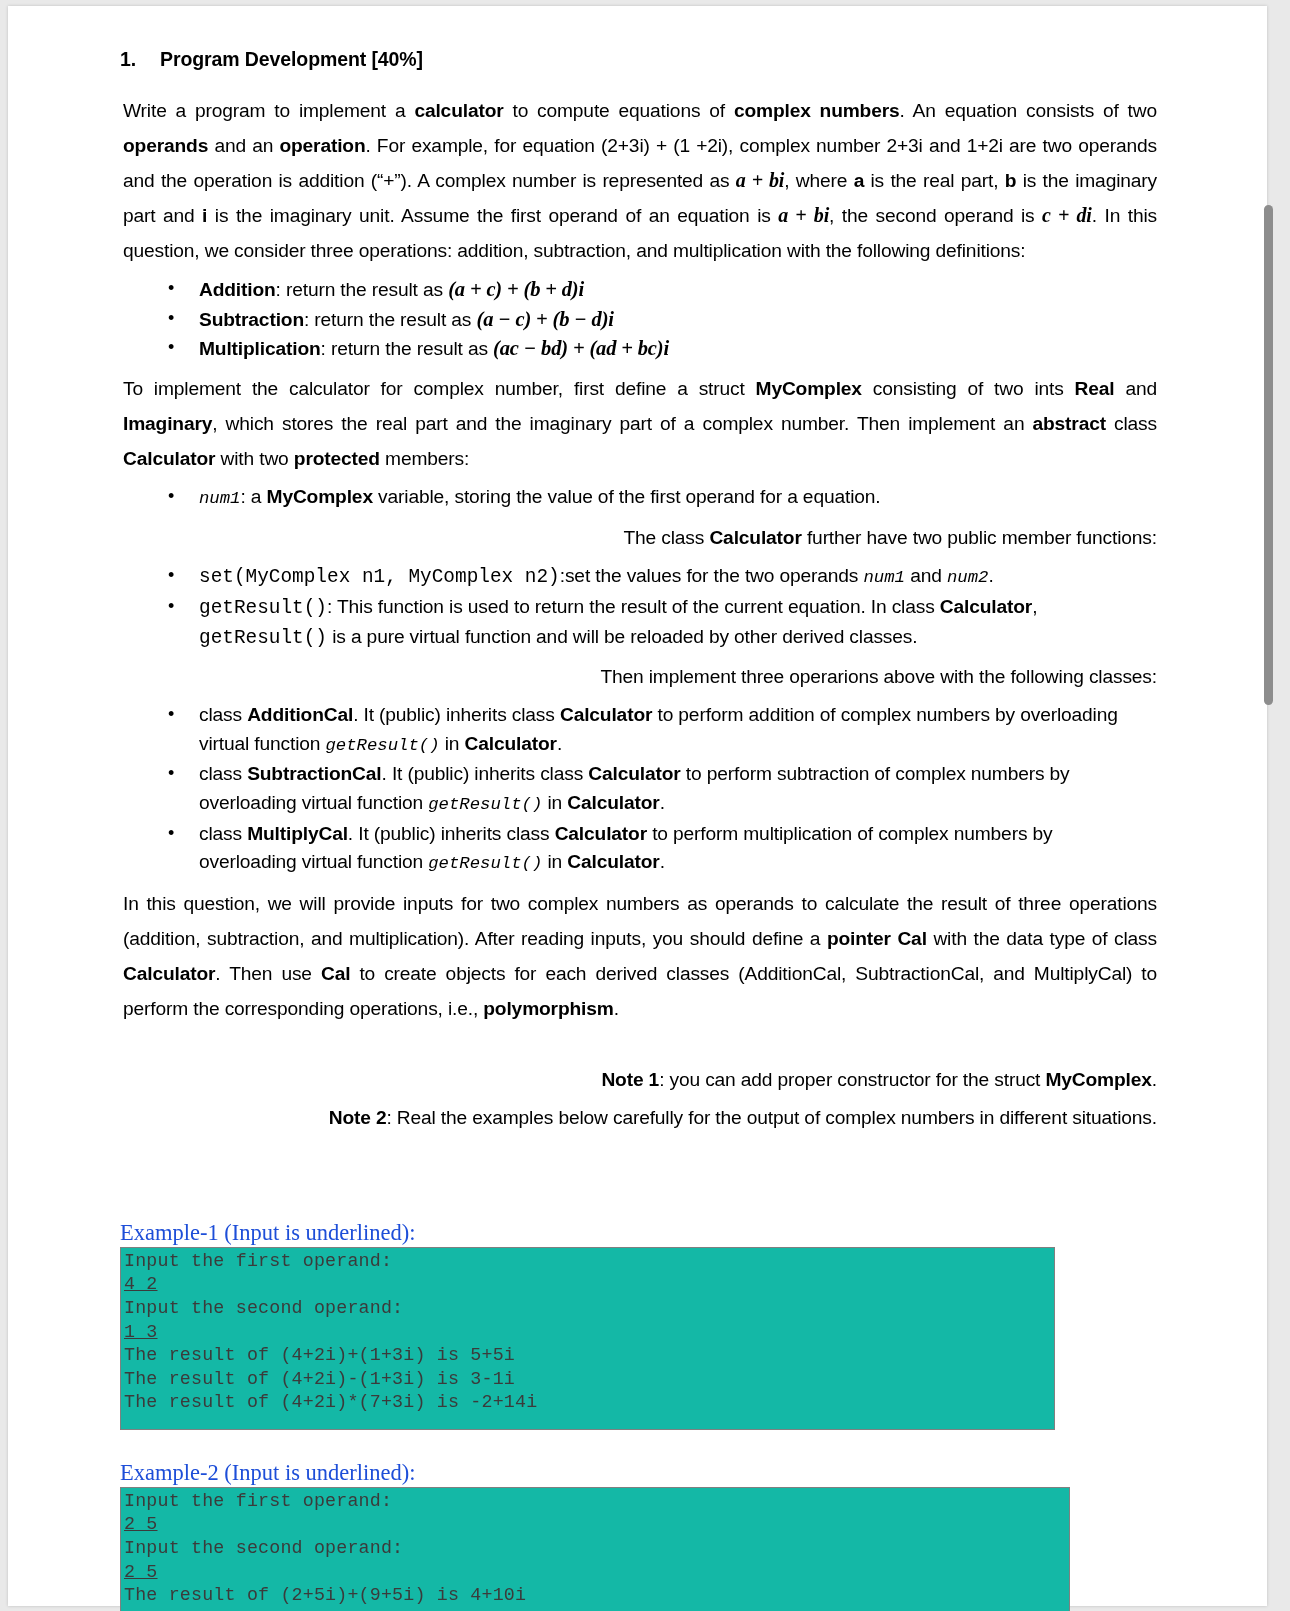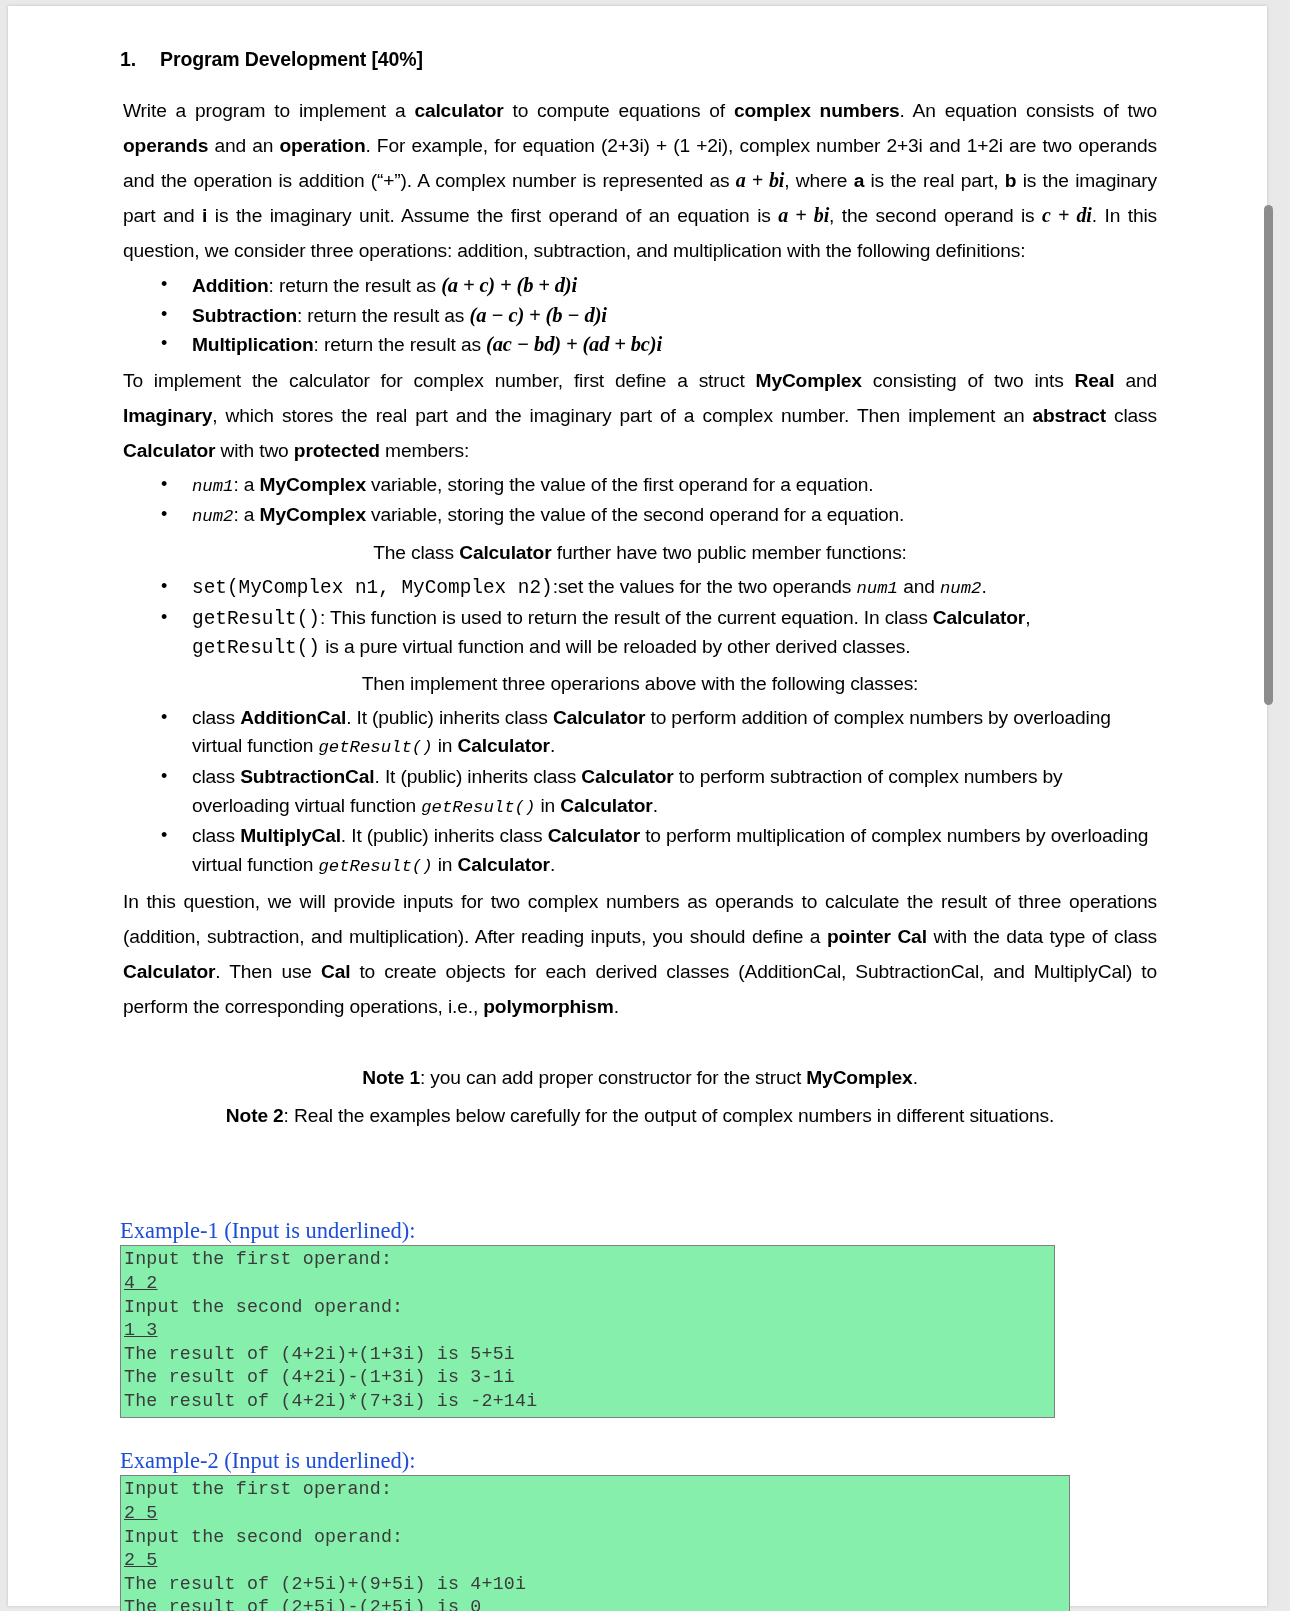--- a/index.html
+++ b/index.html
@@ -67,25 +67,25 @@
   }
   .heading .hnum { width: 40px; flex: none; }
 
   p.para {
     font-size: 19.2px;
     line-height: 35px;
     margin: 3px;
     text-align: justify;
     letter-spacing: -0.15px;
   }
-  p.para.left { text-align: center; }
+  p.para.left { text-align: right; }
 
   ul.bullets {
     list-style: none;
-    margin: 0;
+    margin: 7px;
     padding: 0;
   }
   ul.bullets > li {
     position: relative;
     padding-left: 72px;
     font-size: 19.2px;
     line-height: 28.6px;
     letter-spacing: -0.15px;
   }
   ul.bullets > li::before {
@@ -129,22 +129,22 @@
   
   .example-title {
     font-family: "Liberation Serif", "DejaVu Serif", serif;
     font-size: 22.5px;
     line-height: 26px;
     margin: 0 0 1px 0;
     color: #1d4ed8;
   }
   .console {
     border: 1px solid #808080;
-    padding: 2px 0 4px 3px;
-    background: #86efac;
+    padding: 2px 0 14px 3px;
+    background: #14b8a6;
   }
   .console .line {
     font-family: "Liberation Mono", "DejaVu Sans Mono", monospace;
     font-size: 18.3px;
     line-height: 23.6px;
     white-space: pre;
     color: #3b3b3b;
     letter-spacing: 0.2px;
   }
   .console .line.input-line { text-decoration: underline; }
@@ -170,21 +170,20 @@
       <ul class="bullets">
         <li><b>Addition</b><span>: return the result as </span><span class="math">(a + c) + (b + d)i</span></li>
         <li><b>Subtraction</b><span>: return the result as </span><span class="math">(a − c) + (b − d)i</span></li>
         <li><b>Multiplication</b><span>: return the result as </span><span class="math">(ac − bd) + (ad + bc)i</span></li>
       </ul>
 
       <p class="para"><span>To implement the calculator for complex number, first define a struct </span><b>MyComplex</b><span> consisting of two ints </span><b>Real</b><span> and </span><b>Imaginary</b><span>, which stores the real part and the imaginary part of a complex number. Then implement an </span><b>abstract</b><span> class </span><b>Calculator</b><span> with two </span><b>protected</b><span> members:</span></p>
 
       <ul class="bullets">
         <li><span class="mono">num1</span><span>: a </span><b>MyComplex</b><span> variable, storing the value of the first operand for a equation.</span></li>
-        <li><span class="mono">num2</span><span>: a </span><b>MyComplex</b><span> variable, storing the value of the second operand for a equation.</span></li>
       </ul>
 
       <p class="para left"><span>The class </span><b>Calculator</b><span> further have two public member functions:</span></p>
 
       <ul class="bullets">
         <li><span class="mono-lg">set(MyComplex n1, MyComplex n2)</span><span>:set the values for the two operands </span><span class="mono">num1</span><span> and </span><span class="mono">num2</span><span>.</span></li>
         <li><span class="mono-lg">getResult()</span><span>: This function is used to return the result of the current equation. In class </span><b>Calculator</b><span>, </span><span class="mono-lg">getResult()</span><span> is a pure virtual function and will be reloaded by other derived classes.</span></li>
       </ul>
 
       <p class="para left">Then implement three operarions above with the following classes:</p>

